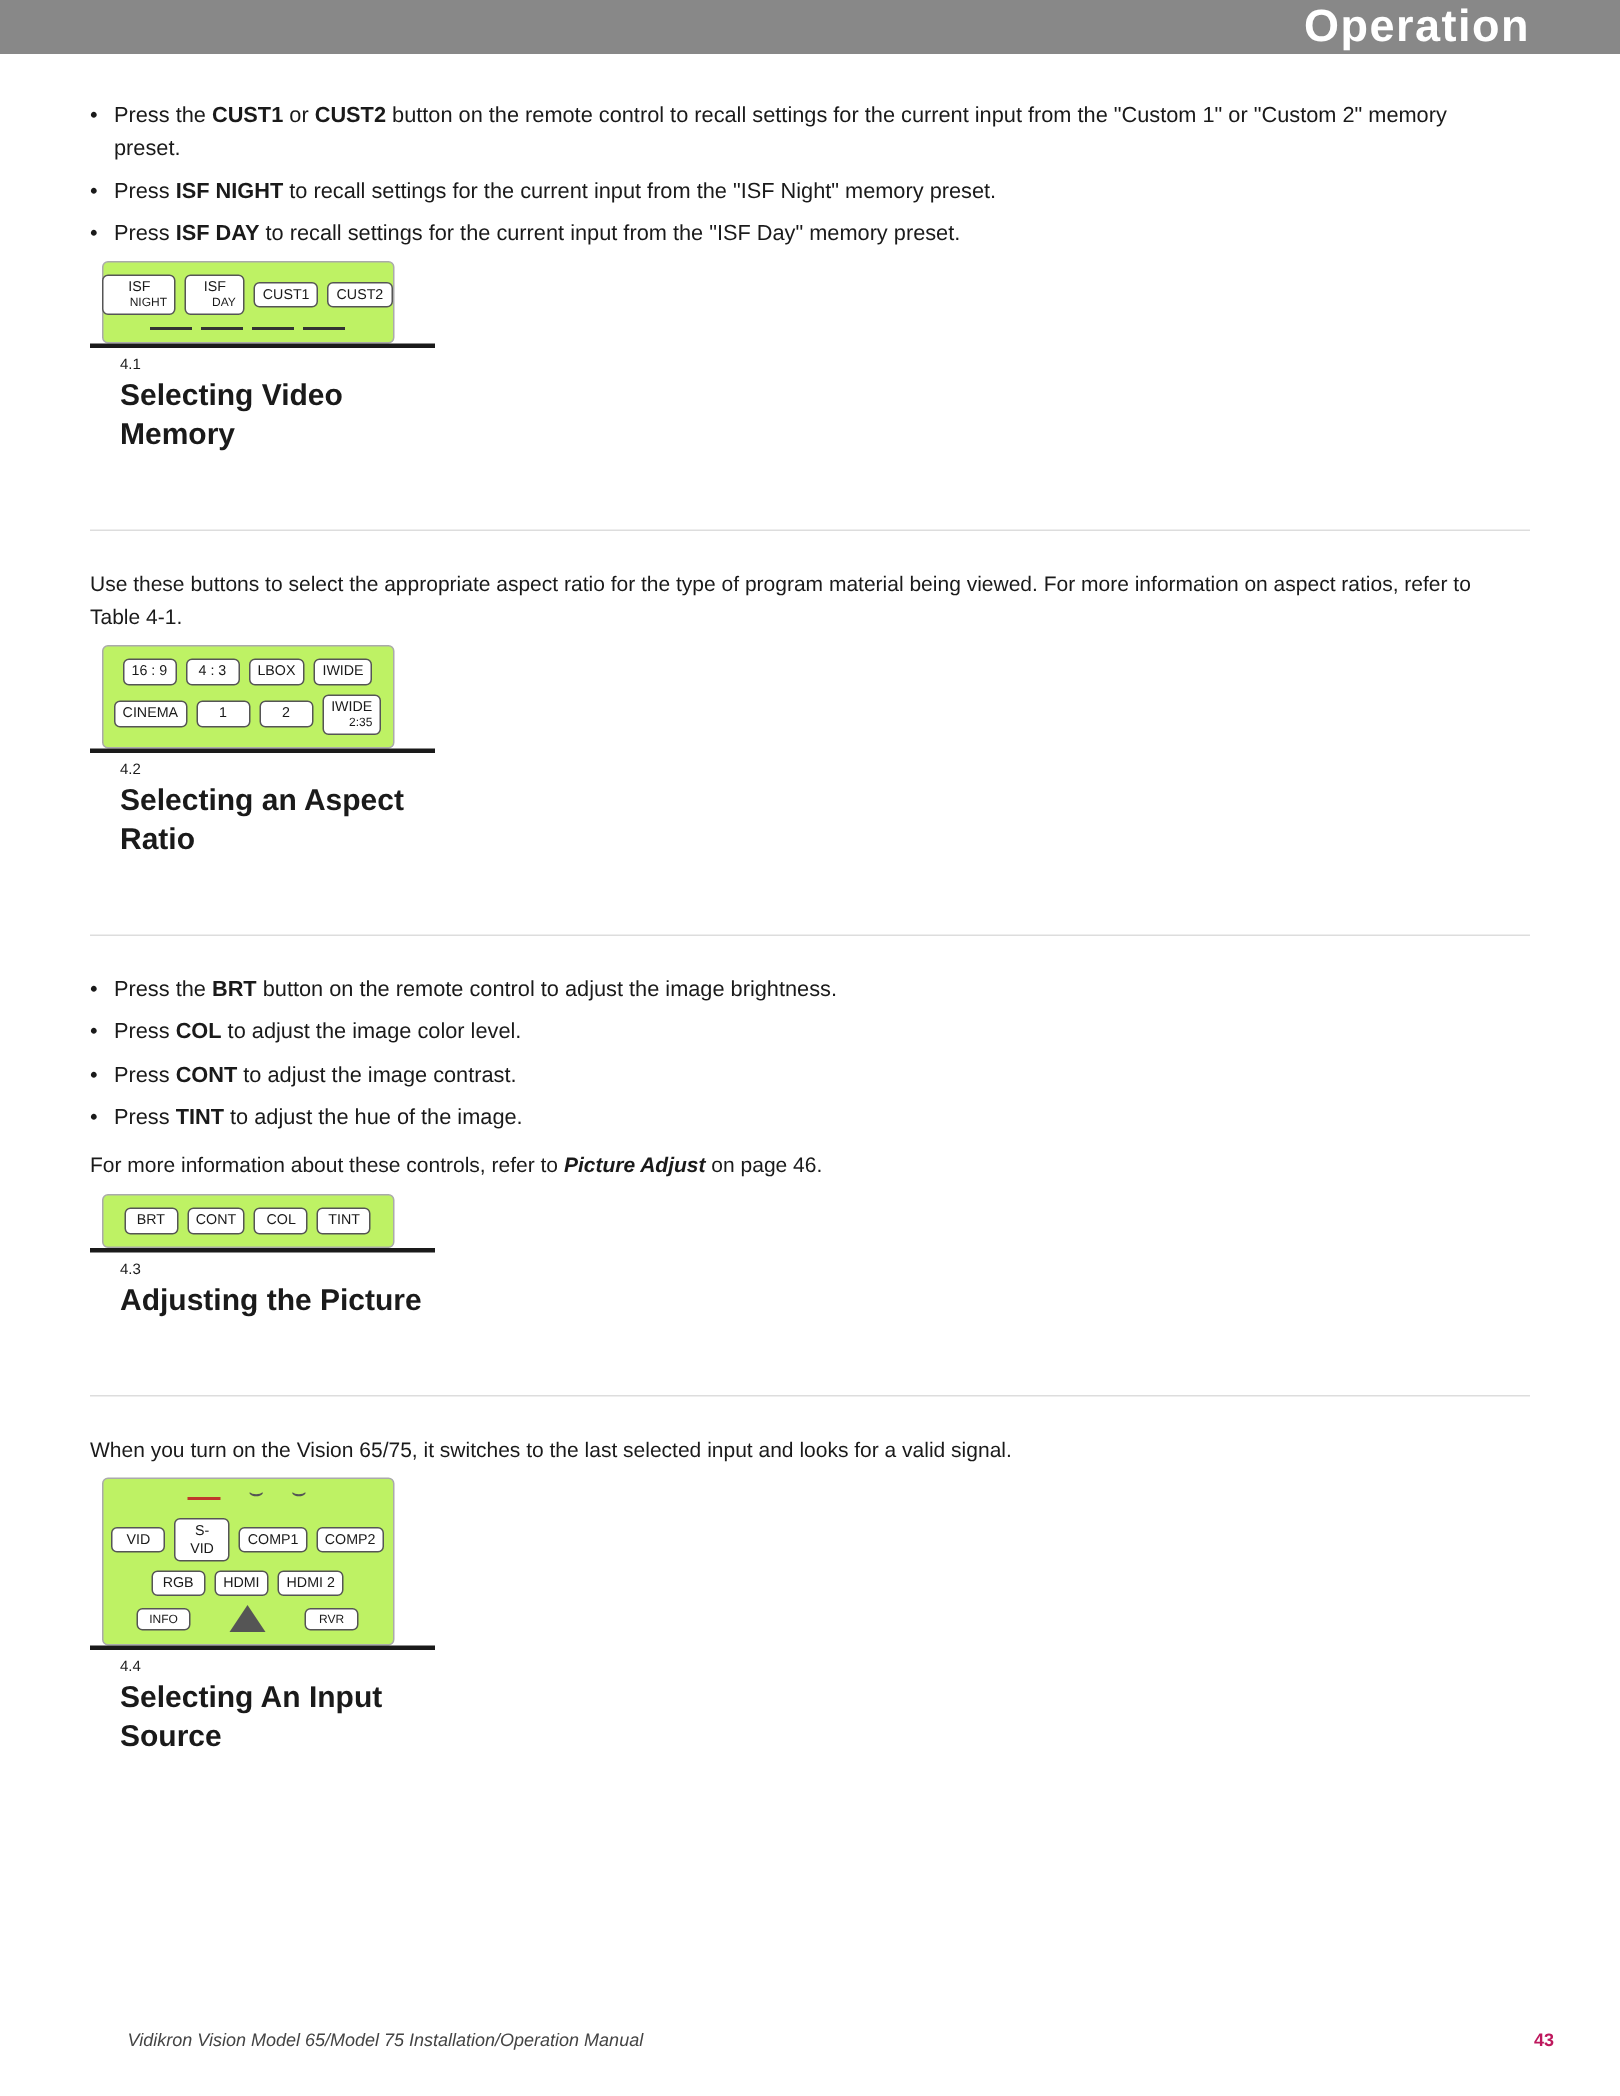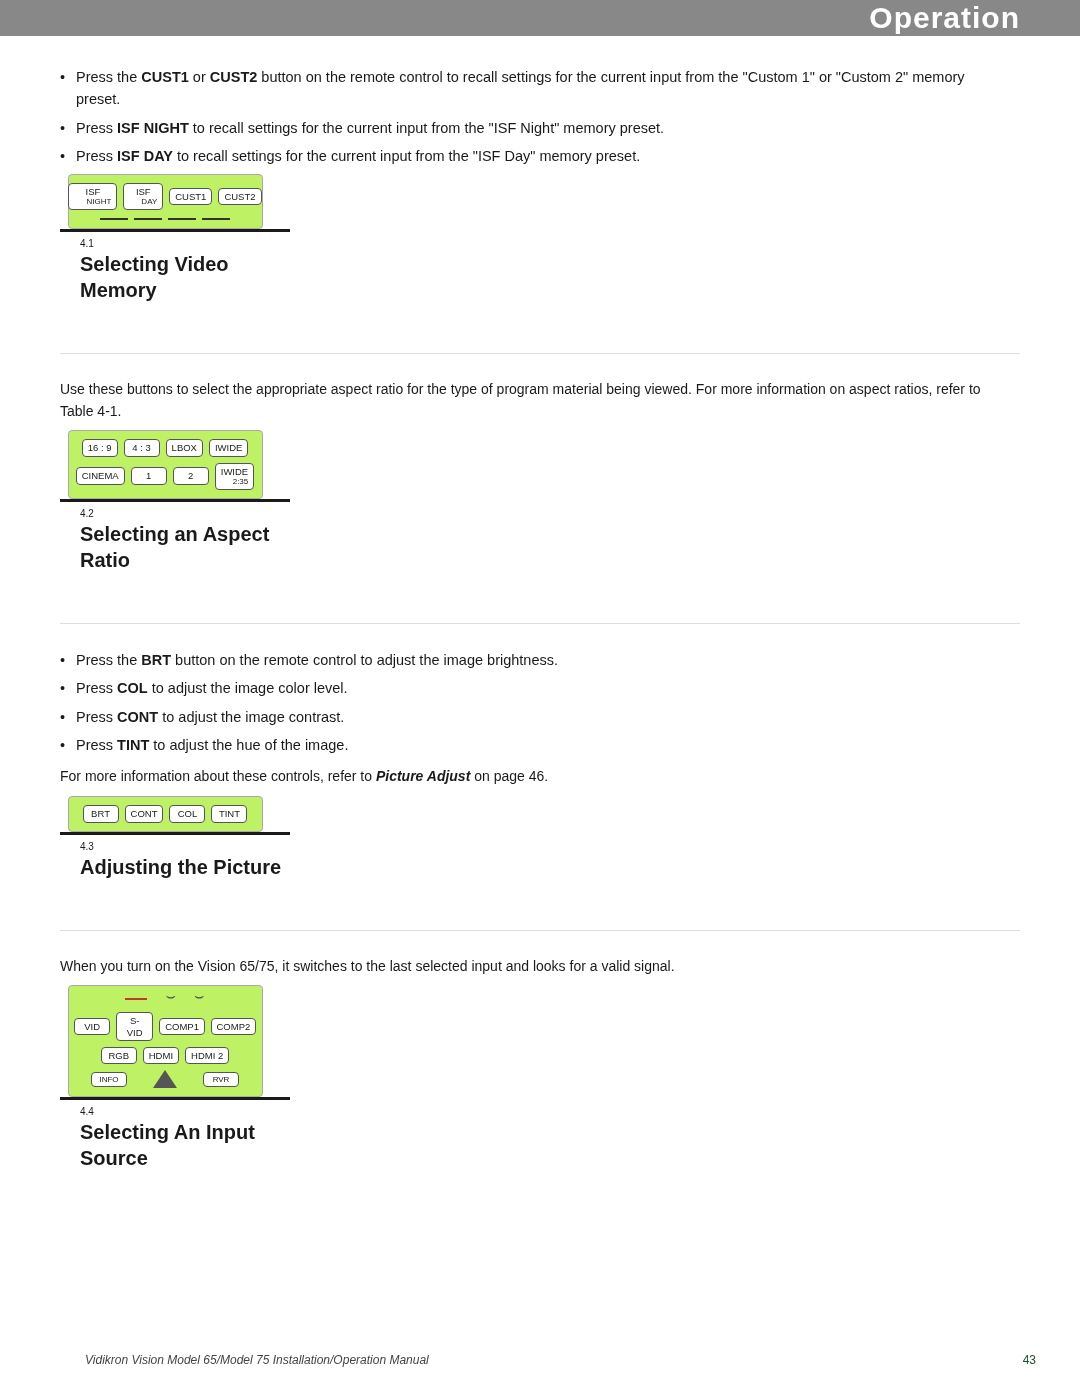--- a/index.html
+++ b/index.html
@@ -161,21 +161,22 @@
     }
 
     .footer-text {
       font-size: 12px;
       color: #444;
       font-style: italic;
     }
 
     .footer-page {
       font-size: 12px;
-      color: #14532d;
+      color: #be185d;
+      font-weight: bold;
     }
 
     
     .bold { font-weight: bold; }
     .bold-italic { font-weight: bold; font-style: italic; }
 
     
     .section-divider {
       border: none;
       border-top: 1px solid #ddd;

